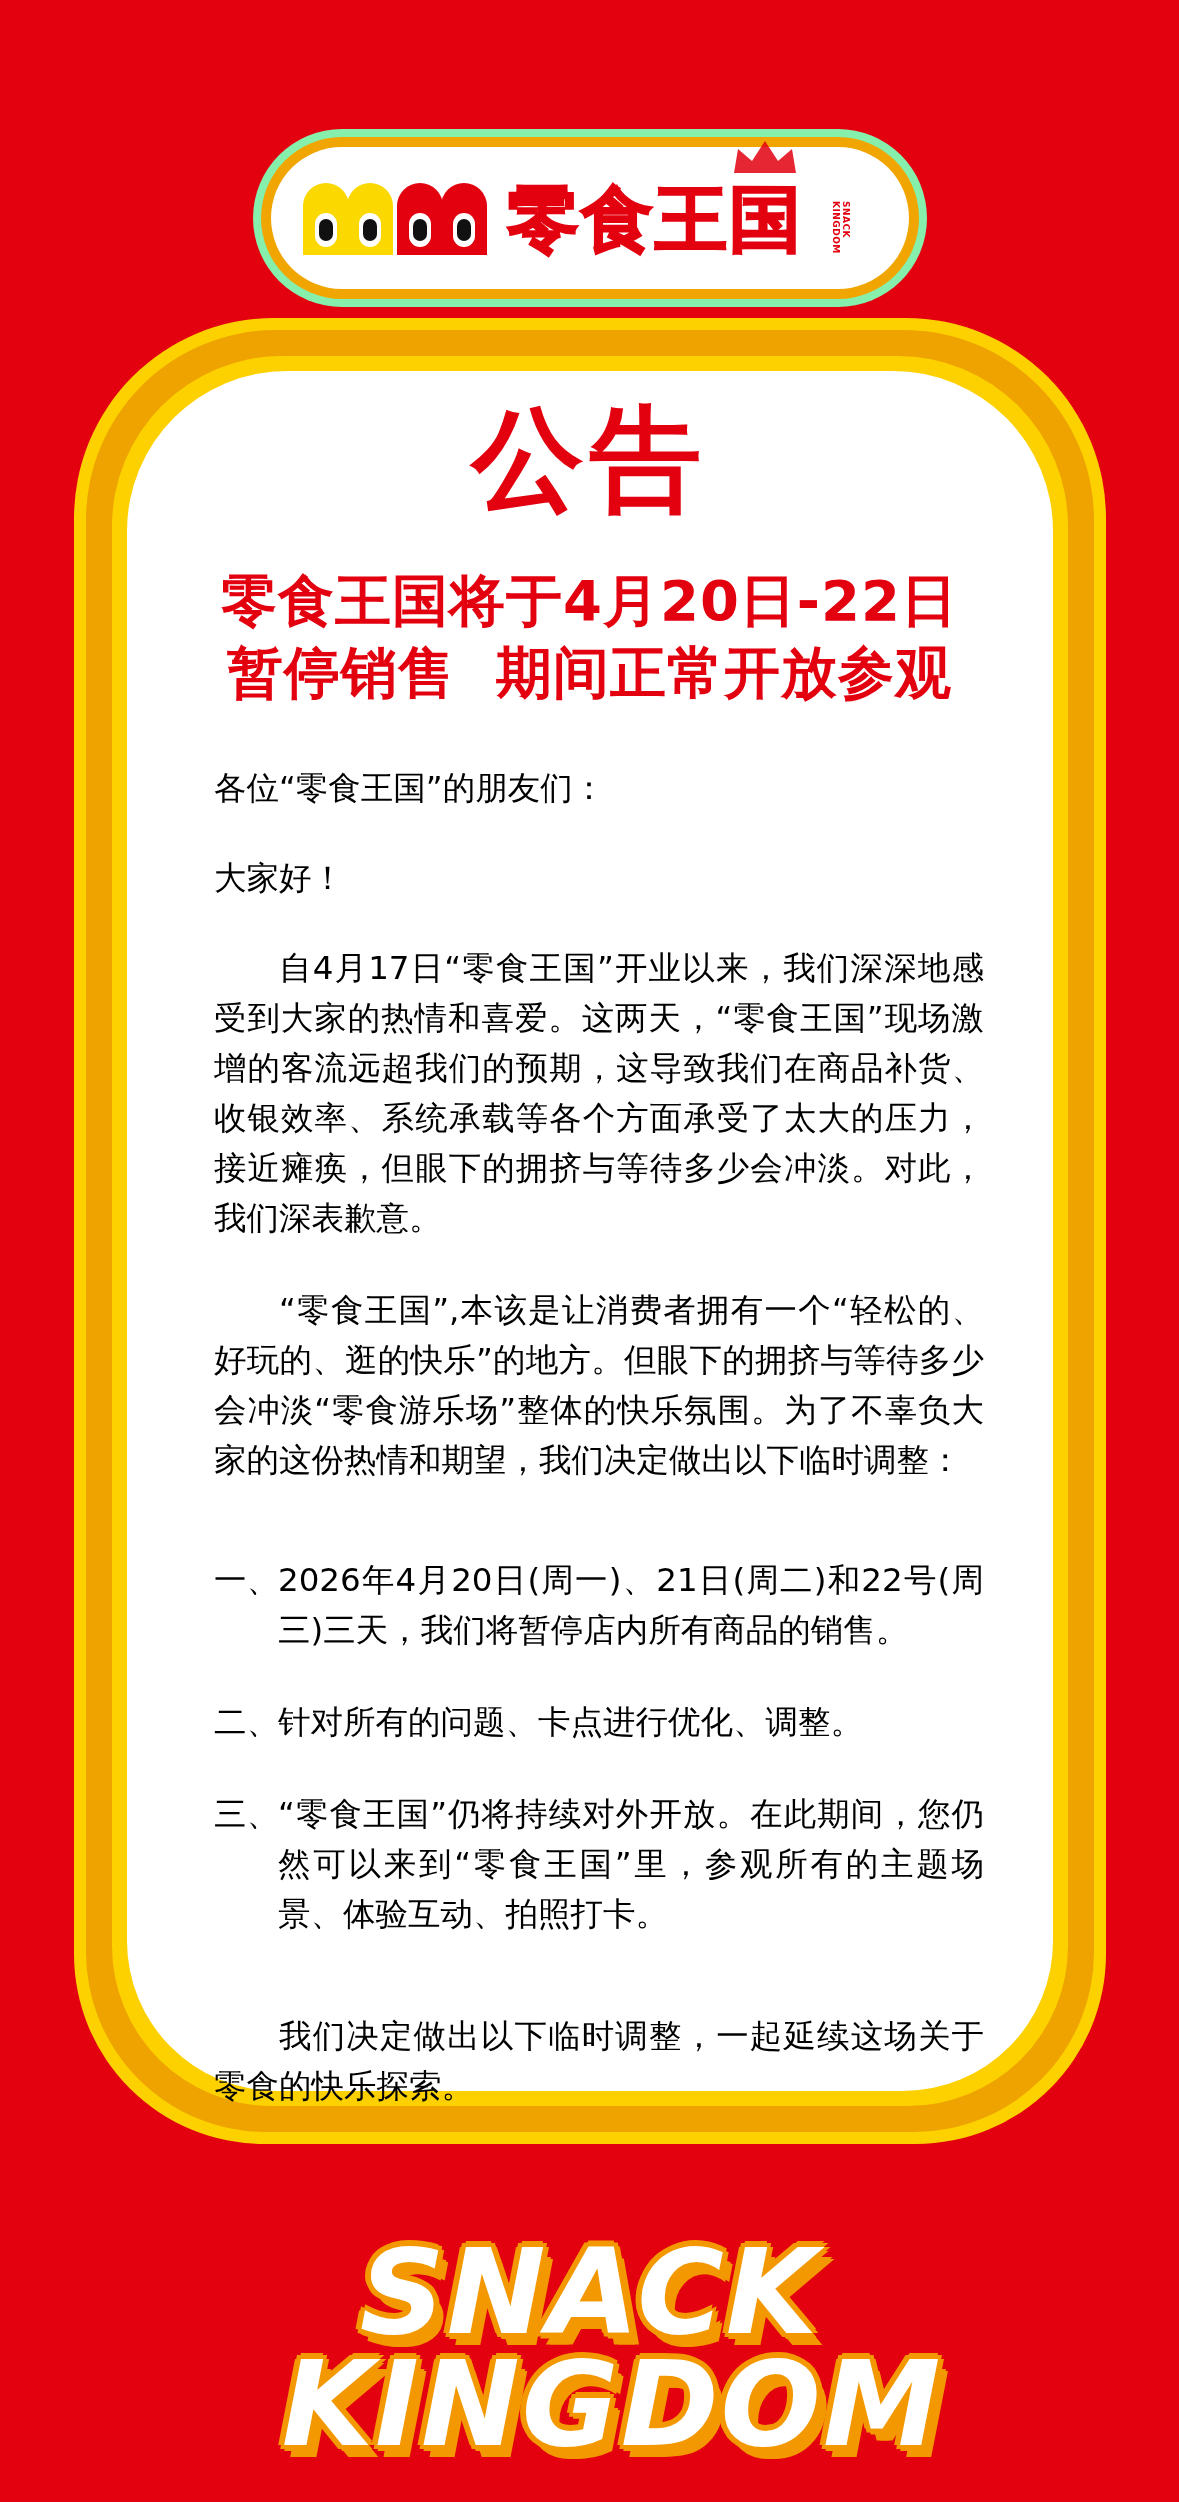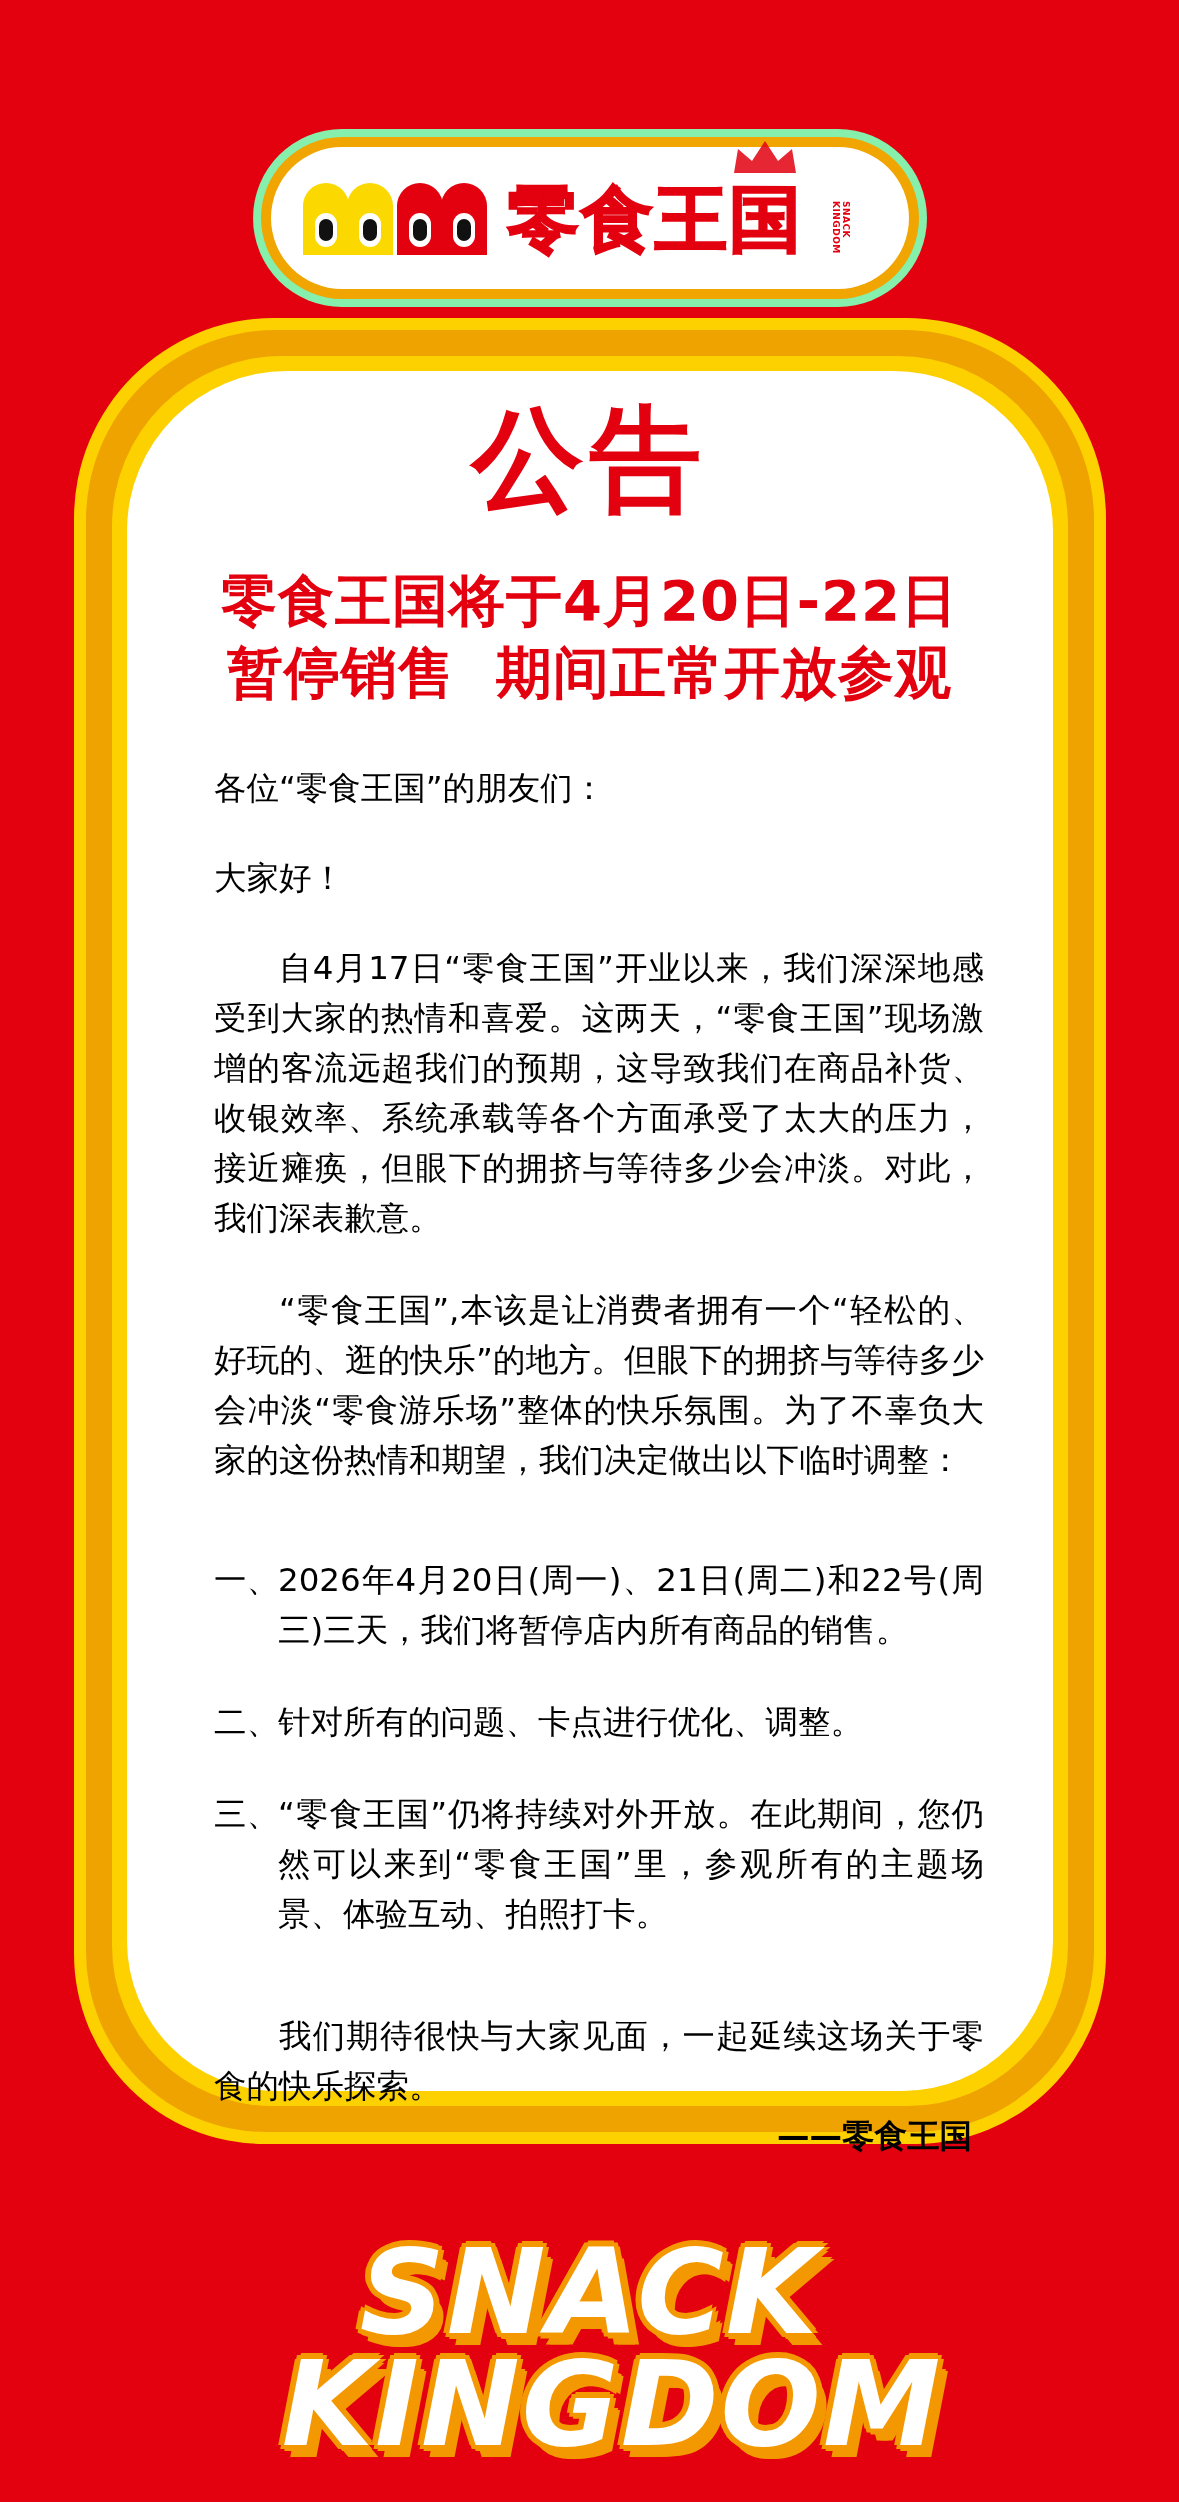--- a/index.html
+++ b/index.html
@@ -170,20 +170,19 @@
     <span>2026年4月20日(周一)、21日(周二)和22号(周三)三天，我们将暂停店内所有商品的销售。</span>
   </div>
   <div class="item">
     <span class="num">二、</span>
     <span>针对所有的问题、卡点进行优化、调整。</span>
   </div>
   <div class="item">
     <span class="num">三、</span>
     <span>“零食王国”仍将持续对外开放。在此期间，您仍然可以来到“零食王国”里，参观所有的主题场景、体验互动、拍照打卡。</span>
   </div>
-  <p class="para closing" style="margin-bottom:0">我们期待很快与大家见面，一起延续这场关于零食的快乐探索。</p>
-  <p class="sign">——零食王国</p>
+  <p class="para closing" style="margin-bottom:0">我们决定做出以下临时调整，一起延续这场关于零食的快乐探索。</p>
 </div>
 
 <div class="wordmark">
   <span class="w1">SNACK</span>
   <span class="w2">KINGDOM</span>
 </div>
 
 </body></html>

